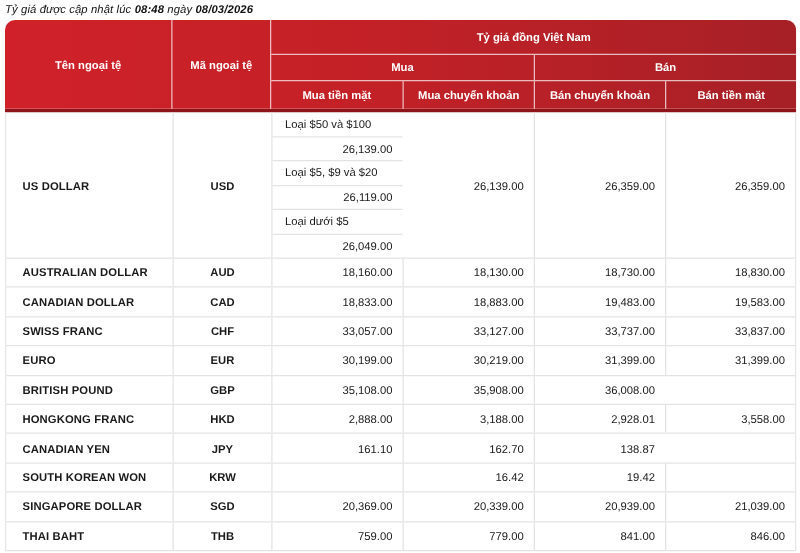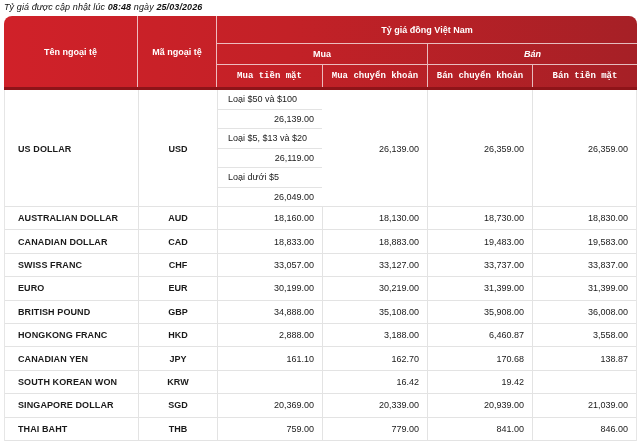--- a/index.html
+++ b/index.html
@@ -32,23 +32,23 @@
   .hright { display: flex; flex-direction: column; }
   .band1 {
     height: 28px; display: flex; align-items: center; justify-content: center;
     border-bottom: 1.5px solid rgba(255,255,255,0.7);
   }
   .band2 {
     height: 21px; display: grid; grid-template-columns: 210px 210px;
     border-bottom: 1.5px solid rgba(255,255,255,0.7);
   }
   .band2 .b2c { display: flex; align-items: center; justify-content: center; }
-  .band2 .b2c + .b2c { border-left: 1.5px solid rgba(255,255,255,0.7); font-style: italic; }
+  .band2 .b2c + .b2c { border-left: 1.5px solid rgba(255,255,255,0.7); }
   .band3 { height: 22.5px; display: grid; grid-template-columns: 105px 105px 105px 105px; }
-  .band3 .b3c { display: flex; align-items: center; justify-content: center; font-family: Liberation Mono, monospace; }
+  .band3 .b3c { display: flex; align-items: center; justify-content: center; }
   .band3 .b3c + .b3c { border-left: 1.5px solid rgba(255,255,255,0.7); }
 
   
   .tbody { border-left: 1px solid #e6e6e6; border-right: 1px solid #e6e6e6; font-size: 9px; }
   .row {
     display: grid; grid-template-columns: 133px 79px 105px 105px 105px 104px;
     height: 23.4px; border-bottom: 1px solid #e3e3e3;
   }
   .row.usd { height: 117px; }
   .cell { display: flex; align-items: center; }
@@ -67,21 +67,21 @@
   .tier-value { justify-content: flex-end; padding-right: 8px; font-weight: 500; }
   .tier-value:last-child { border-bottom: none; }
 </style>
 </head>
 <body>
 
 <div class="title">
   <span>Tỷ giá được cập nhật lúc</span>
   <b>08:48</b>
   <span>ngày</span>
-  <b>25/03/2026</b>
+  <b>08/03/2026</b>
 </div>
 
 <div class="table">
 
   <div class="thead">
     <div class="hc hname">Tên ngoại tệ</div>
     <div class="hc hcode">Mã ngoại tệ</div>
     <div class="hright">
       <div class="band1">Tỷ giá đồng Việt Nam</div>
       <div class="band2">
@@ -98,21 +98,21 @@
   </div>
 
   <div class="tbody">
 
     <div class="row usd">
       <div class="cell cname">US DOLLAR</div>
       <div class="cell ccode">USD</div>
       <div class="tiers">
         <div class="tier-label">Loại $50 và $100</div>
         <div class="tier-value">26,139.00</div>
-        <div class="tier-label">Loại $5, $13 và $20</div>
+        <div class="tier-label">Loại $5, $9 và $20</div>
         <div class="tier-value">26,119.00</div>
         <div class="tier-label">Loại dưới $5</div>
         <div class="tier-value">26,049.00</div>
       </div>
       <div class="cell cnum">26,139.00</div>
       <div class="cell cnum">26,359.00</div>
       <div class="cell cnum">26,359.00</div>
     </div>
 
     <div class="row">
@@ -147,41 +147,39 @@
       <div class="cell ccode">EUR</div>
       <div class="cell cnum">30,199.00</div>
       <div class="cell cnum">30,219.00</div>
       <div class="cell cnum">31,399.00</div>
       <div class="cell cnum">31,399.00</div>
     </div>
 
     <div class="row">
       <div class="cell cname">BRITISH POUND</div>
       <div class="cell ccode">GBP</div>
-      <div class="cell cnum">34,888.00</div>
       <div class="cell cnum">35,108.00</div>
       <div class="cell cnum">35,908.00</div>
       <div class="cell cnum">36,008.00</div>
     </div>
 
     <div class="row">
       <div class="cell cname">HONGKONG FRANC</div>
       <div class="cell ccode">HKD</div>
       <div class="cell cnum">2,888.00</div>
       <div class="cell cnum">3,188.00</div>
-      <div class="cell cnum">6,460.87</div>
+      <div class="cell cnum">2,928.01</div>
       <div class="cell cnum">3,558.00</div>
     </div>
 
     <div class="row">
       <div class="cell cname">CANADIAN YEN</div>
       <div class="cell ccode">JPY</div>
       <div class="cell cnum">161.10</div>
       <div class="cell cnum">162.70</div>
-      <div class="cell cnum">170.68</div>
       <div class="cell cnum">138.87</div>
     </div>
 
     <div class="row">
       <div class="cell cname">SOUTH KOREAN WON</div>
       <div class="cell ccode">KRW</div>
       <div class="cell cnum"></div>
       <div class="cell cnum">16.42</div>
       <div class="cell cnum">19.42</div>
       <div class="cell cnum"></div>

